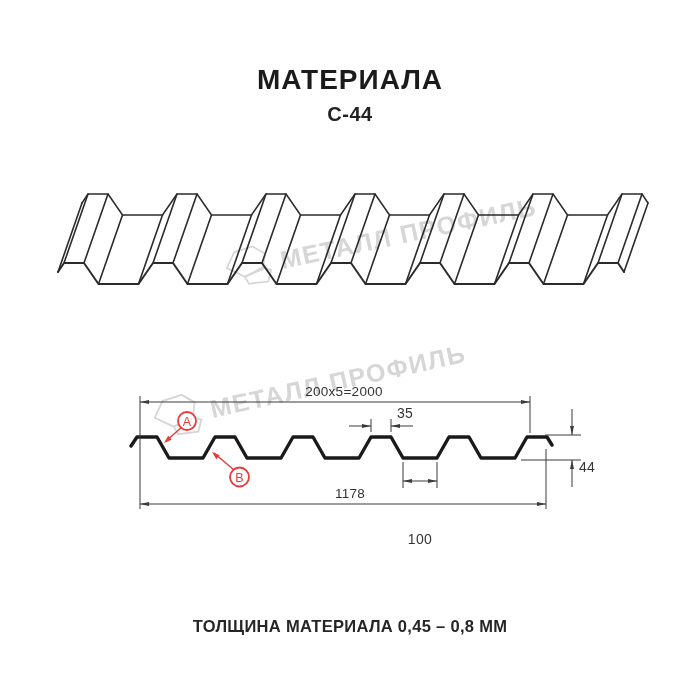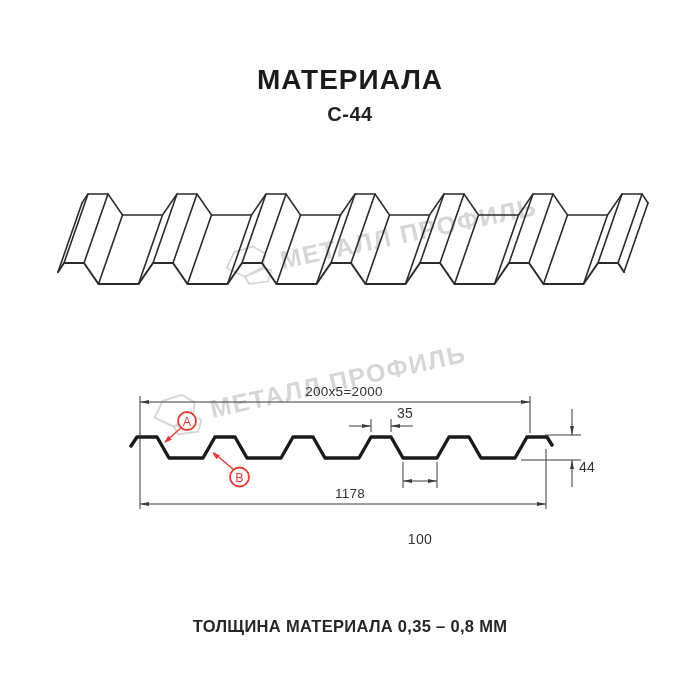--- a/index.html
+++ b/index.html
@@ -125,13 +125,13 @@
 
 <span class="dim-label big-dim" style="left:344px;top:392px;">200x5=2000</span>
 <span class="dim-label" style="left:405px;top:413px;">35</span>
 <span class="dim-label" style="left:587px;top:449px;margin-top:18px;">44</span>
 <span class="dim-label" style="left:420px;top:491px;margin-top:48px;">100</span>
 <span class="dim-label big-dim" style="left:350px;top:494px;">1178</span>
 
 <span class="red-letter" style="left:187px;top:421.5px;color:#e73b36;">А</span>
 <span class="red-letter" style="left:239.5px;top:477.5px;color:#e73b36;">В</span>
 
-<div class="center-text page-footer">ТОЛЩИНА МАТЕРИАЛА 0,35 – 0,8 ММ</div>
+<div class="center-text page-footer">ТОЛЩИНА МАТЕРИАЛА 0,45 – 0,8 ММ</div>
 
 </body></html>

